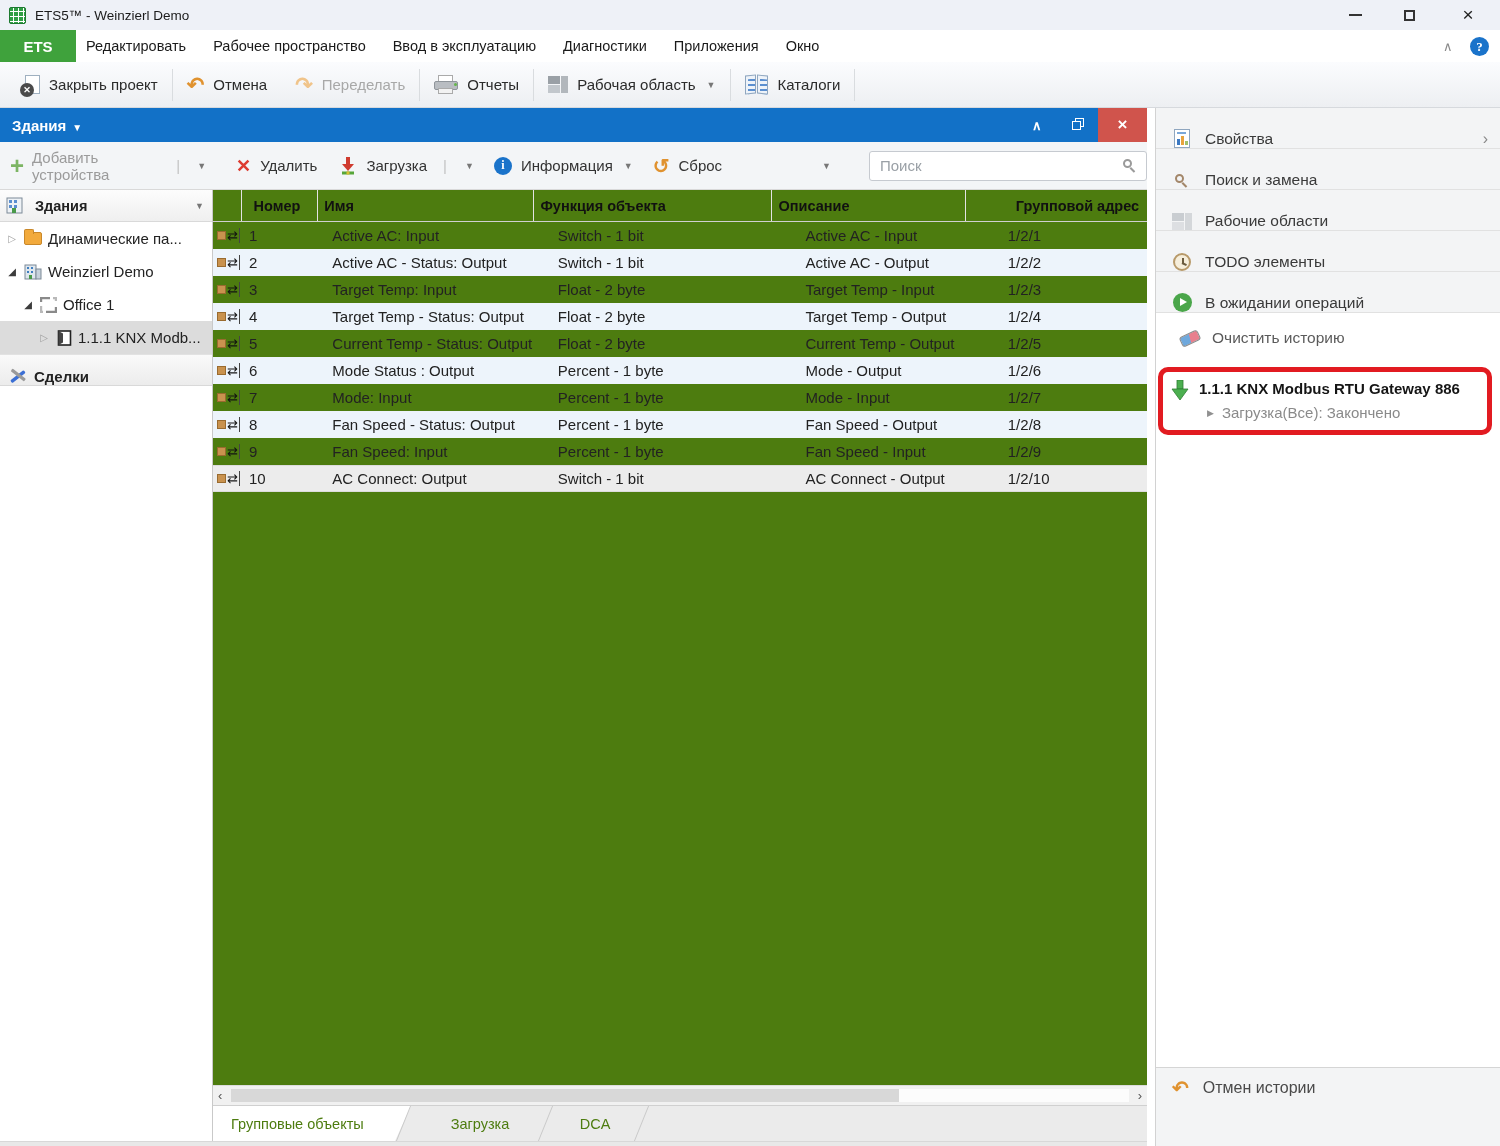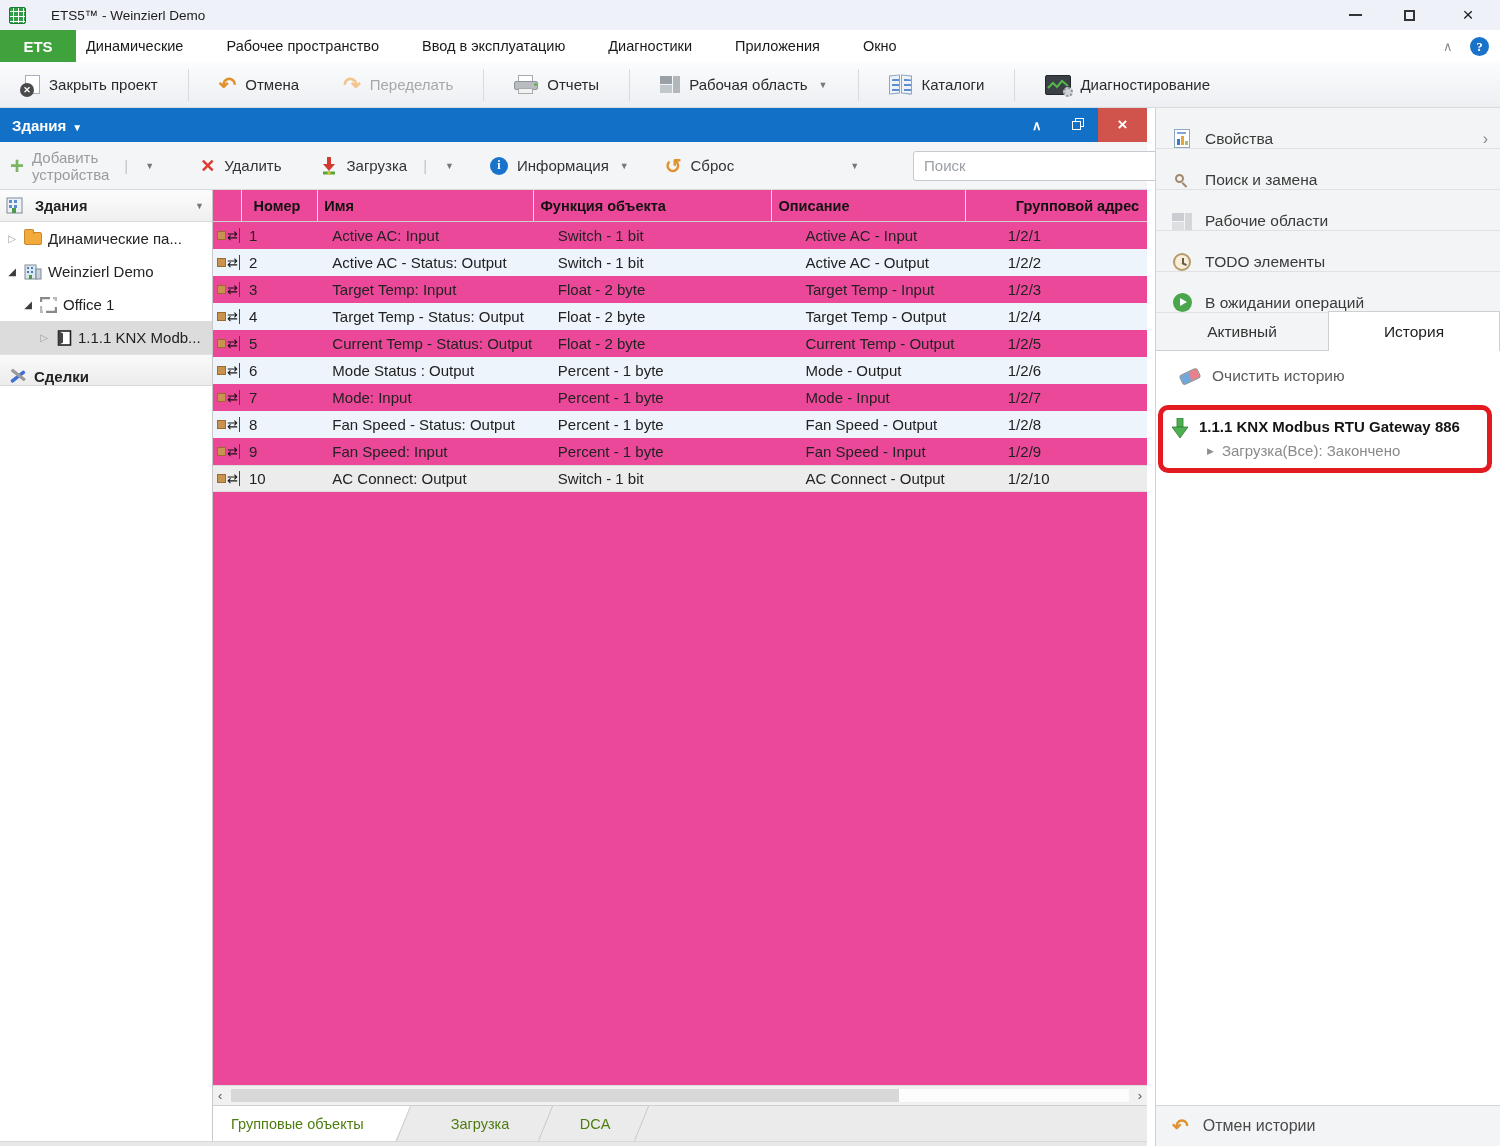--- a/index.html
+++ b/index.html
@@ -1,18 +1,18 @@
 <!DOCTYPE html>
 <html><head>
 <meta charset="utf-8">
 <style>
   html,body{margin:0;padding:0;}
   body{width:1500px;height:1146px;position:relative;overflow:hidden;background:#fff;
        font-family:"Liberation Sans",sans-serif;color:#222;-webkit-font-smoothing:antialiased;}
-  .abs{position:absolute;gap:16px;}
+  .abs{position:absolute;}
   .flex{display:flex;align-items:center;}
 
   
   #titlebar{left:0;top:0;width:1500px;height:30px;background:#eef1f7;display:flex;align-items:center;}
   .app-icon{width:17px;height:17px;margin-left:9px;border-radius:2px;background:#2f9e44;
             background-image:linear-gradient(#fff 1px,transparent 1px),linear-gradient(90deg,#fff 1px,transparent 1px);
             background-size:5px 5px;background-position:3px 3px;border:1px solid #1d7a30;box-sizing:border-box;}
   #title-text{margin-left:9px;font-size:13.5px;color:#1b1b1b;}
   .wbtn{position:absolute;top:0;height:30px;display:flex;align-items:center;justify-content:center;}
   #btn-min{left:1332px;width:46px;} #btn-min i{display:block;width:13px;height:0;border-top:2px solid #333;}
@@ -105,21 +105,21 @@
   .exp-c{color:#a0a0a0;font-size:10px;width:12px;text-align:center;}
   .exp-e{color:#3c3c3c;font-size:10px;width:12px;text-align:center;}
   .icon-folder{position:relative;width:18px;height:13px;background:#f2aa3c;border:1px solid #c9882a;border-radius:2px;box-sizing:border-box;margin:0 6px 0 6px;}
   .icon-folder::before{content:"";position:absolute;left:-1px;top:-4px;width:8px;height:4px;background:#f2aa3c;border:1px solid #c9882a;border-bottom:none;border-radius:2px 2px 0 0;}
   .icon-bld{margin:0 6px;}
   .icon-room{margin:0 6px;}
   .icon-dev{margin:0 6px;}
   .icon-tools{margin:0 7px 0 8px;}
 
   
-  #table{left:213px;top:190px;width:934px;height:895px;background:#ec4899;}
+  #table{left:213px;top:190px;width:934px;height:895px;background:#4d7c0f;}
   #thead{display:flex;height:32px;border-bottom:1px solid #cfcfcf;box-sizing:border-box;font-weight:bold;font-size:14.5px;color:#111;}
   .hc{display:flex;align-items:center;box-sizing:border-box;border-right:1px solid #e3e3e3;}
   .hc:last-child{border-right:none;margin-left:44px;}
   .c-ic{width:30px;} .c-num{width:80px;padding-left:12px;} .c-name{width:227px;padding-left:6px;}
   .c-func{width:250px;padding-left:6px;} .c-desc{width:203px;padding-left:6px;} .c-addr{width:144px;padding-left:6px;}
   .trow{display:flex;height:27px;align-items:center;font-size:15px;color:#222;}
   .trow.alt{background:#edf4fb;}
   .trow.sel{background:#ececec;border-top:1px solid #dcdcdc;border-bottom:1px solid #dcdcdc;box-sizing:border-box;}
   .trow .c-num{padding-left:3px;}
   .gobj{display:flex;align-items:center;padding-left:4px;}
@@ -197,21 +197,21 @@
       <i></i>
     </div>
   <div id="btn-close-win" class="wbtn">
       <span>×</span>
     </div>
 </div>
 
 <div id="menubar" class="abs">
   <div id="ets-btn" class="abs">ETS</div>
   <div id="menu-items" class="abs">
-    <span class="menu-item">Динамические</span>
+    <span class="menu-item">Редактировать</span>
     <span class="menu-item">Рабочее пространство</span>
     <span class="menu-item">Ввод в эксплуатацию</span>
     <span class="menu-item">Диагностики</span>
     <span class="menu-item">Приложения</span>
     <span class="menu-item">Окно</span>
   </div>
   <div id="menu-collapse" class="abs">∧</div>
   <div id="menu-help" class="abs">?</div>
 </div>
 
@@ -254,29 +254,20 @@
   </div>
   <div class="tsep"></div>
   <div class="tbtn">
     <span class="icon-book">
         <span class="pg pl"></span>
         <span class="pg pr"></span>
       </span>
     <span>Каталоги</span>
   </div>
   <div class="tsep"></div>
-  <div class="tbtn">
-    <span class="icon-diag">
-      <svg width="22" height="12" viewBox="0 0 22 12">
-          <polyline points="1,9 6,4 10,8 15,2 21,7" fill="none" stroke="#53b848" stroke-width="2"></polyline>
-        </svg>
-      <span class="gear"></span>
-    </span>
-    <span>Диагностирование</span>
-  </div>
 </div>
 
 <div id="panel-header" class="abs">
   <span id="panel-title"><span>Здания</span><span class="caret">▼</span></span>
   <span id="ph-collapse">∧</span>
   <span class="icon-restore">
       <span class="b1"></span>
       <span class="b2"></span>
     </span>
   <span id="ph-close">×</span>
@@ -569,24 +560,20 @@
       </span>
     <span class="rp-label">TODO элементы</span>
   </div>
   <div class="rp-item">
     <span class="rp-ic">
         <span class="icon-play"></span>
       </span>
     <span class="rp-label">В ожидании операций</span>
   </div>
 
-  <div id="rp-tabs">
-    <div id="tab-active">Активный</div>
-    <div id="tab-history">История</div>
-  </div>
 
   <div id="rp-content">
     <div id="clear-history">
       <span class="icon-eraser"></span>
       <span>Очистить историю</span>
     </div>
     <div id="hl-box">
       <div id="hl-inner">
         <svg id="hl-arrow" width="20" height="21" viewBox="0 0 20 21">
           <rect x="7" y="0" width="6" height="9" fill="#4caf50" stroke="#2e7d32" stroke-width="0.8"></rect>

